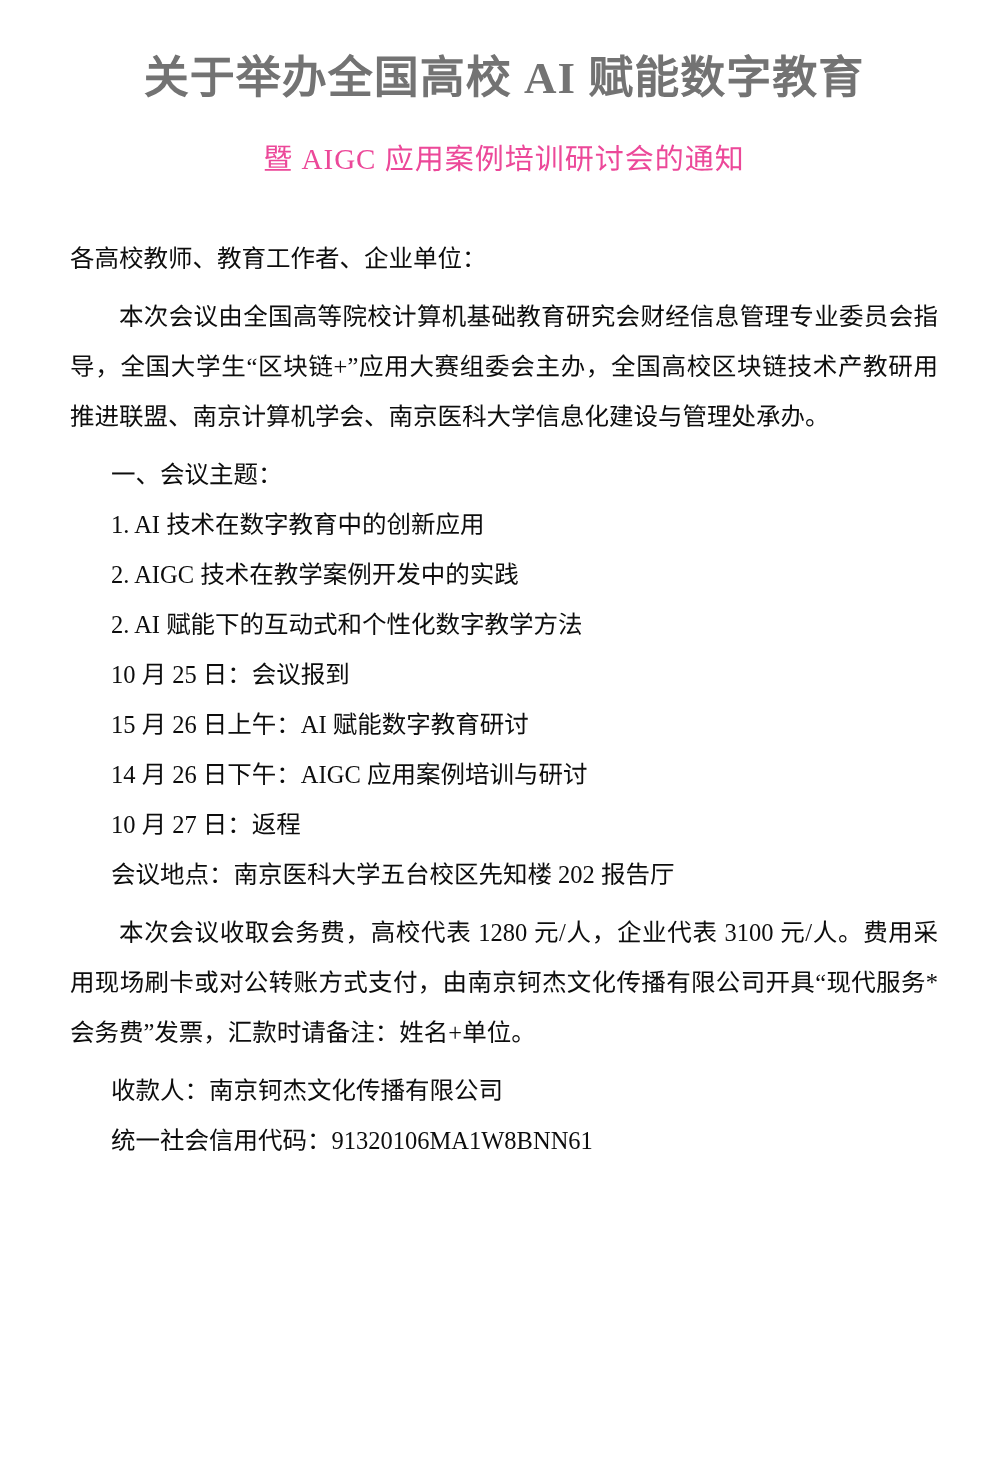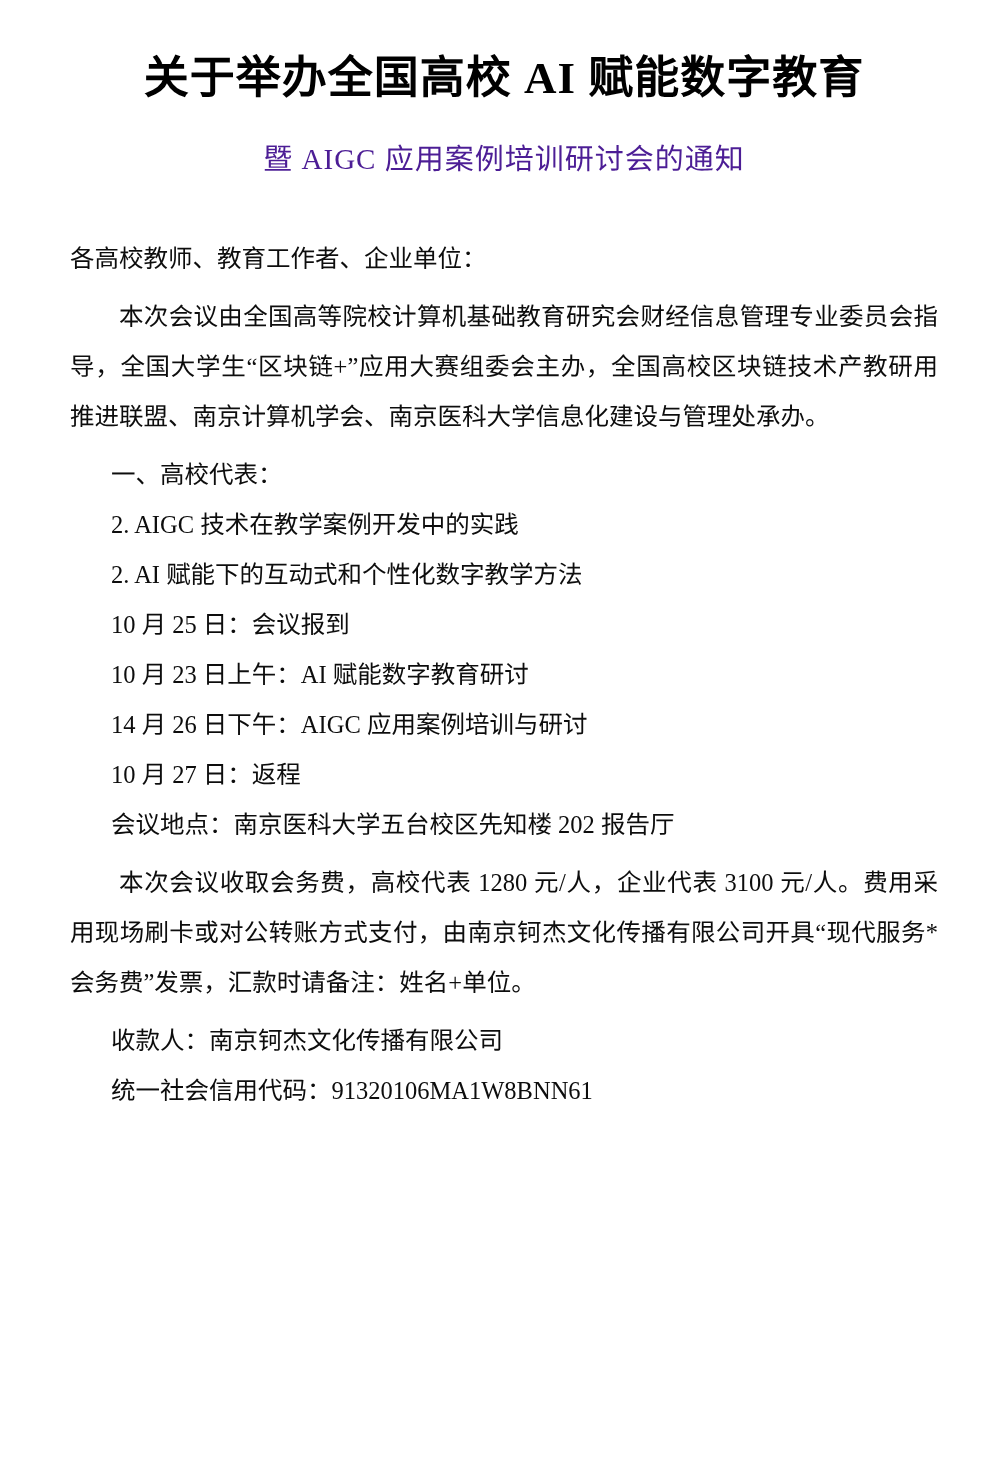--- a/index.html
+++ b/index.html
@@ -18,31 +18,31 @@
     font-family: "Liberation Serif", "DejaVu Serif", serif;
     color: #0d0d0d;
   }
   .doc-title {
     margin: 0;
     padding: 0 0 0 0;
     text-align: center;
     font-size: 45px;
     line-height: 1.35;
     font-weight: bold;
-    color: #000000;
+    color: #737373;
     letter-spacing: 1px;
     font-family: "Liberation Serif", "DejaVu Serif", serif;
   }
   .doc-subtitle {
     margin: 32px 0 0 0;
     text-align: center;
     font-size: 29px;
     line-height: 1.3;
     font-weight: normal;
-    color: #4c1d95;
+    color: #ec4899;
     letter-spacing: 1px;
   }
   .body-text {
     margin-top: 56px;
     font-size: 24.5px;
     line-height: 50px;
   }
   .para {
     margin: 8px;
     text-align: justify;
@@ -65,32 +65,33 @@
 
   <h2 class="doc-subtitle">暨 AIGC 应用案例培训研讨会的通知</h2>
 
   <div class="body-text">
 
     <p class="para">各高校教师、教育工作者、企业单位：</p>
 
 
     <p class="para indent2">本次会议由全国高等院校计算机基础教育研究会财经信息管理专业委员会指导，全国大学生“区块链+”应用大赛组委会主办，全国高校区块链技术产教研用推进联盟、南京计算机学会、南京医科大学信息化建设与管理处承办。</p>
 
-    <p class="line indent2">一、高校代表：</p>
+    <p class="line indent2">一、会议主题：</p>
 
+    <p class="line indent2">1.  AI 技术在数字教育中的创新应用</p>
 
     <p class="line indent2">2.  AIGC 技术在教学案例开发中的实践</p>
 
     <p class="line indent2">2.  AI 赋能下的互动式和个性化数字教学方法</p>
 
 
 
     <p class="line indent2">10 月 25 日：会议报到</p>
 
-    <p class="line indent2">10 月 23 日上午：AI 赋能数字教育研讨</p>
+    <p class="line indent2">15 月 26 日上午：AI 赋能数字教育研讨</p>
 
     <p class="line indent2">14 月 26 日下午：AIGC 应用案例培训与研讨</p>
 
     <p class="line indent2">10 月 27 日：返程</p>
 
     <p class="line indent2">会议地点：南京医科大学五台校区先知楼 202 报告厅</p>
 
 
     <p class="para indent2">本次会议收取会务费，高校代表 1280 元/人，企业代表 3100 元/人。费用采用现场刷卡或对公转账方式支付，由南京钶杰文化传播有限公司开具“现代服务*会务费”发票，汇款时请备注：姓名+单位。</p>
 

